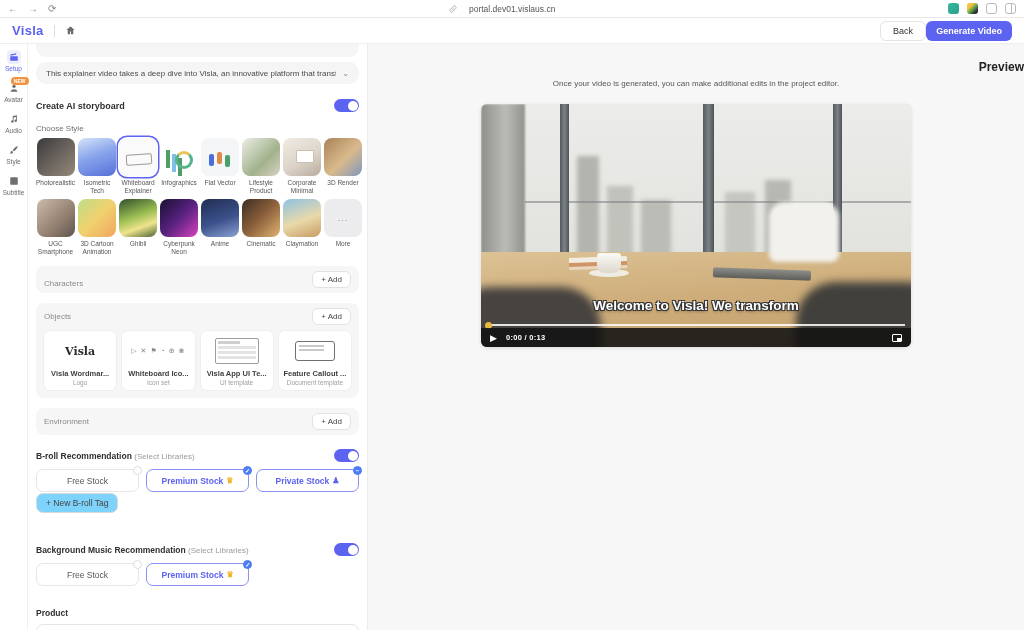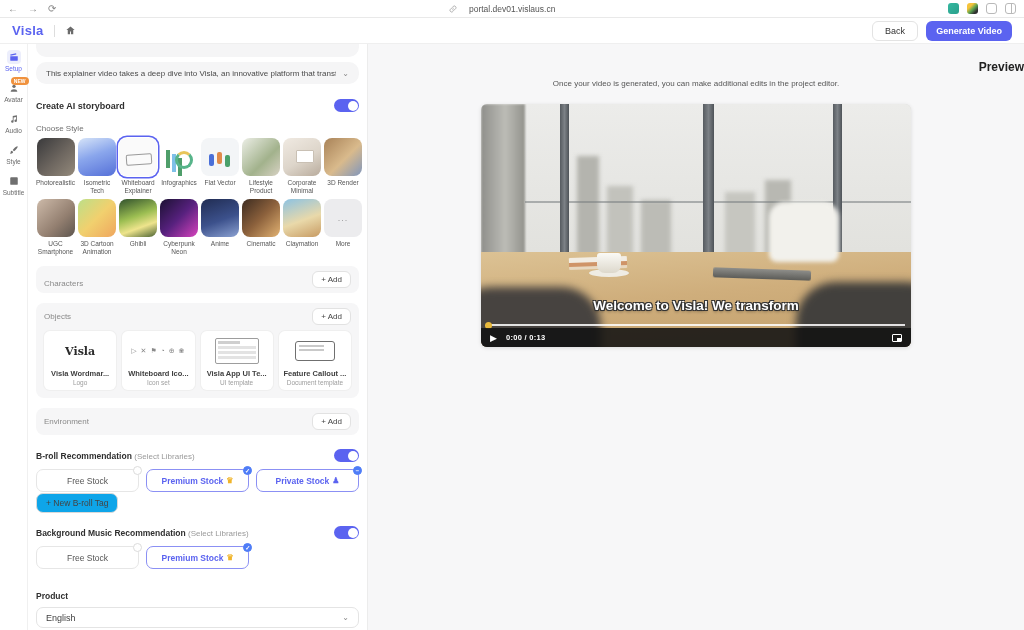--- a/index.html
+++ b/index.html
@@ -18,21 +18,21 @@
   .ext.multi { background:linear-gradient(135deg,#f5c33b 30%,#59a14f 55%,#2f2f2f 80%); }
   .ext.note,.ext.split { background:#fff; border:1px solid #b9b9b9; }
   .ext.split::after { content:""; display:block; width:4px; height:9px; margin-left:5px; border-left:1px solid #b9b9b9; }
 
   
   .app-header { height:26px; background:#fff; border-bottom:1px solid #efefef;
     display:flex; align-items:center; padding:0 12px; }
   .logo { color:#5b63f0; font-weight:bold; font-size:13px; letter-spacing:.3px; }
   .hdr-div { width:1px; height:12px; background:#ddd; margin:0 10px; }
   .home-ic { color:#6b6b6b; display:flex; }
-  .hdr-right { margin-left:auto; display:flex; gap:8px; align-items:center; }
+  .hdr-right { margin-left:auto; display:flex; align-items:center; }
   .btn-back { background:#fff; border:1px solid #e3e3e3; border-radius:6px;
     font-size:9px; color:#333; padding:4px 12px; }
   .btn-generate { background:#5b63f0; border:none; border-radius:6px;
     font-size:9px; color:#fff; padding:5px 10px; font-weight:600; }
 
   
   .content { display:flex; height:586px; }
   .side-nav { width:28px; border-right:1px solid #f0f0f0; padding-top:6px;
     display:flex; flex-direction:column; align-items:center; gap:9px; }
   .nav-item { display:flex; flex-direction:column; align-items:center; gap:1px;
@@ -119,21 +119,21 @@
   .lib-row { display:flex; gap:7px; margin-top:7px; }
   .lib-btn { position:relative; flex:1; height:23px; background:#fff; border:1px solid #e6e6e6;
     border-radius:7px; font-size:8.5px; color:#555; display:flex; align-items:center; justify-content:center; gap:3px; }
   .lib-btn.sel { border-color:#8b90f4; color:#5b63f0; font-weight:600; }
   .lib-badge { position:absolute; top:-4px; right:-4px; width:9px; height:9px; border-radius:50%;
     background:#fff; border:1px solid #dcdcdc; }
   .lib-badge.on { background:#4f7df7; border-color:#4f7df7; color:#fff; font-size:6px;
     display:flex; align-items:center; justify-content:center; font-weight:bold; }
   .crown { color:#f0b429; font-size:8px; }
   .person { color:#5b63f0; font-size:8px; }
-  .new-tag { margin-top:0; display:inline-flex; align-items:center; background:#0ea5e9;
+  .new-tag { margin-top:0; display:inline-flex; align-items:center; background:#7dd3fc;
     border:1px solid #d9d9d9; border-radius:7px; font-size:8.5px; color:#444; padding:4px 9px; }
 
   
   .select { margin-top:6px; height:21px; border:1px solid #e4e4e4; border-radius:7px;
     display:flex; align-items:center; padding:0 9px; font-size:9px; color:#3f3f3f; }
   .select .chev { margin-left:auto; }
 
   
   .preview-panel { flex:1; background:#f7f7f8; padding-top:16px; }
   .pv-title { text-align:right; font-size:12px; font-weight:600; color:#222; }
@@ -425,21 +425,21 @@
         <span class="lib-badge on">✓</span>
       </button>
       <button class="lib-btn sel">
         <span>Private Stock</span>
           <span class="person">♟</span>
         <span class="lib-badge on">−</span>
       </button>
     </div>
     <button class="new-tag">+ New B-roll Tag</button>
 
-    <div class="row-toggle" style="margin-top:13px">
+    <div class="row-toggle" style="margin-top:30px">
       <span style="font-size:8.5px"><b class="lbl-strong" style="font-size:8.5px">Background Music Recommendation</b> <span class="hint" style="font-size:8px">(Select Libraries)</span></span>
       <span class="toggle"></span>
     </div>
     <div class="lib-row" style="width:66%">
       <button class="lib-btn">
         <span>Free Stock</span>
         <span class="lib-badge"></span>
       </button>
       <button class="lib-btn sel">
         <span>Premium Stock</span>

